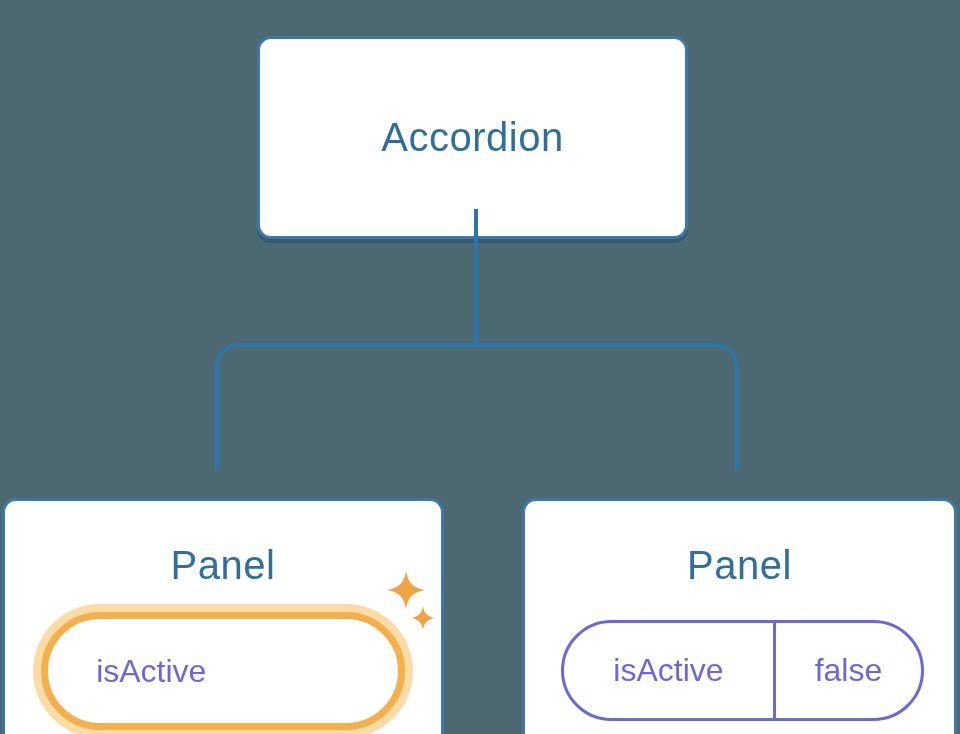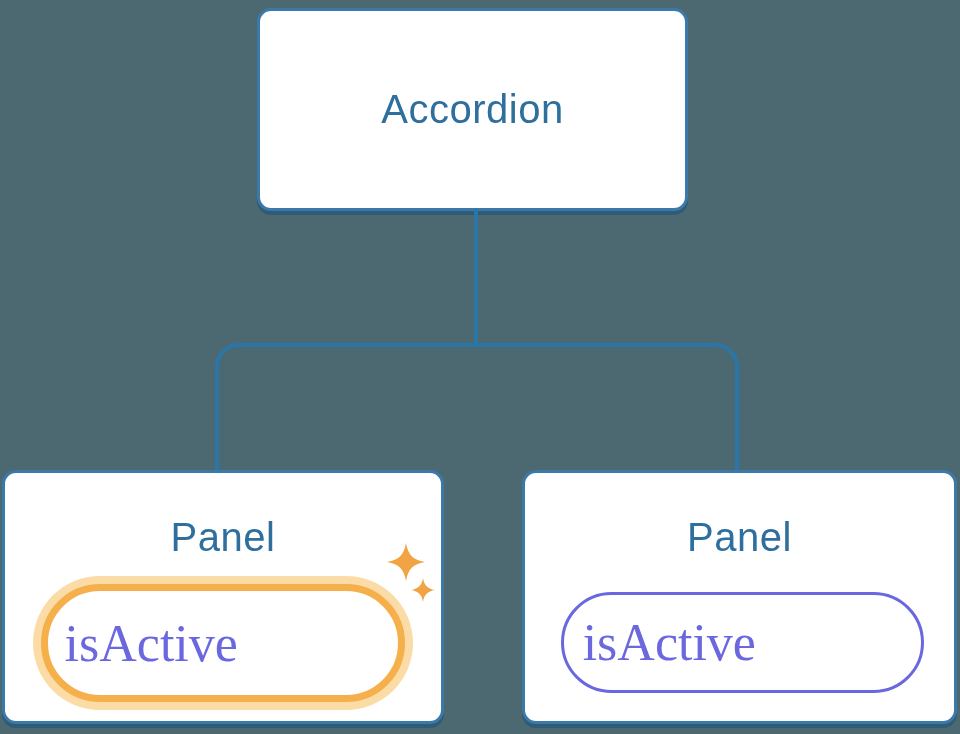--- a/index.html
+++ b/index.html
@@ -11,20 +11,21 @@
     overflow: hidden;
     font-family: "Liberation Sans", sans-serif;
   }
   .node {
     position: absolute;
     background: #ffffff;
     border: 3px solid var(--border-blue);
     border-radius: 14px;
     box-shadow: 0 4px 0 var(--shadow-blue);
     box-sizing: border-box;
+    margin-top: 28px;
   }
   .node-title {
     color: var(--title-blue);
     font-size: 40px;
     font-weight: 500;
     letter-spacing: 0.5px;
   }
   .accordion-node {
     left: 257px; top: 8px;
     width: 431px; height: 203px;
@@ -68,23 +69,22 @@
     box-shadow: 0 0 0 8px var(--orange-glow);
   }
   .pill-inactive {
     left: 36px; top: 119px;
     width: 363px; height: 101px;
     border: 3px solid var(--purple);
     border-radius: 54px;
   }
   .pill-cell {
     display: flex; align-items: center; justify-content: center;
-    font-size: 52px;
+    font-size: 32px;
     color: var(--purple);
-    font-family: Liberation Serif, serif;
   }
   .pill-cell.name  { width: 59%; }
   .pill-cell.value { width: 41%; }
   .pill-active .pill-cell.value {
     border-left: 2px solid var(--orange-divider);
     font-weight: bold;
     color: var(--purple-bold);
   }
   .pill-inactive .pill-cell.value {
     border-left: 3px solid var(--purple);
@@ -119,16 +119,17 @@
     </svg>
     <svg class="sparkle sparkle-small" viewBox="0 0 100 100" xmlns="http://www.w3.org/2000/svg">
       <path fill="currentColor" d="M50 0 C56 32 68 44 100 50 C68 56 56 68 50 100 C44 68 32 56 0 50 C32 44 44 32 50 0 Z"></path>
     </svg>
   </div>
 
   <div class="node panel-node panel-right">
     <div class="panel-title node-title">Panel</div>
     <div class="pill pill-inactive">
       <div class="pill-cell name">isActive</div>
+      <div class="pill-cell value">false</div>
     </div>
   </div>
 
 </div>
 
 </body></html>

